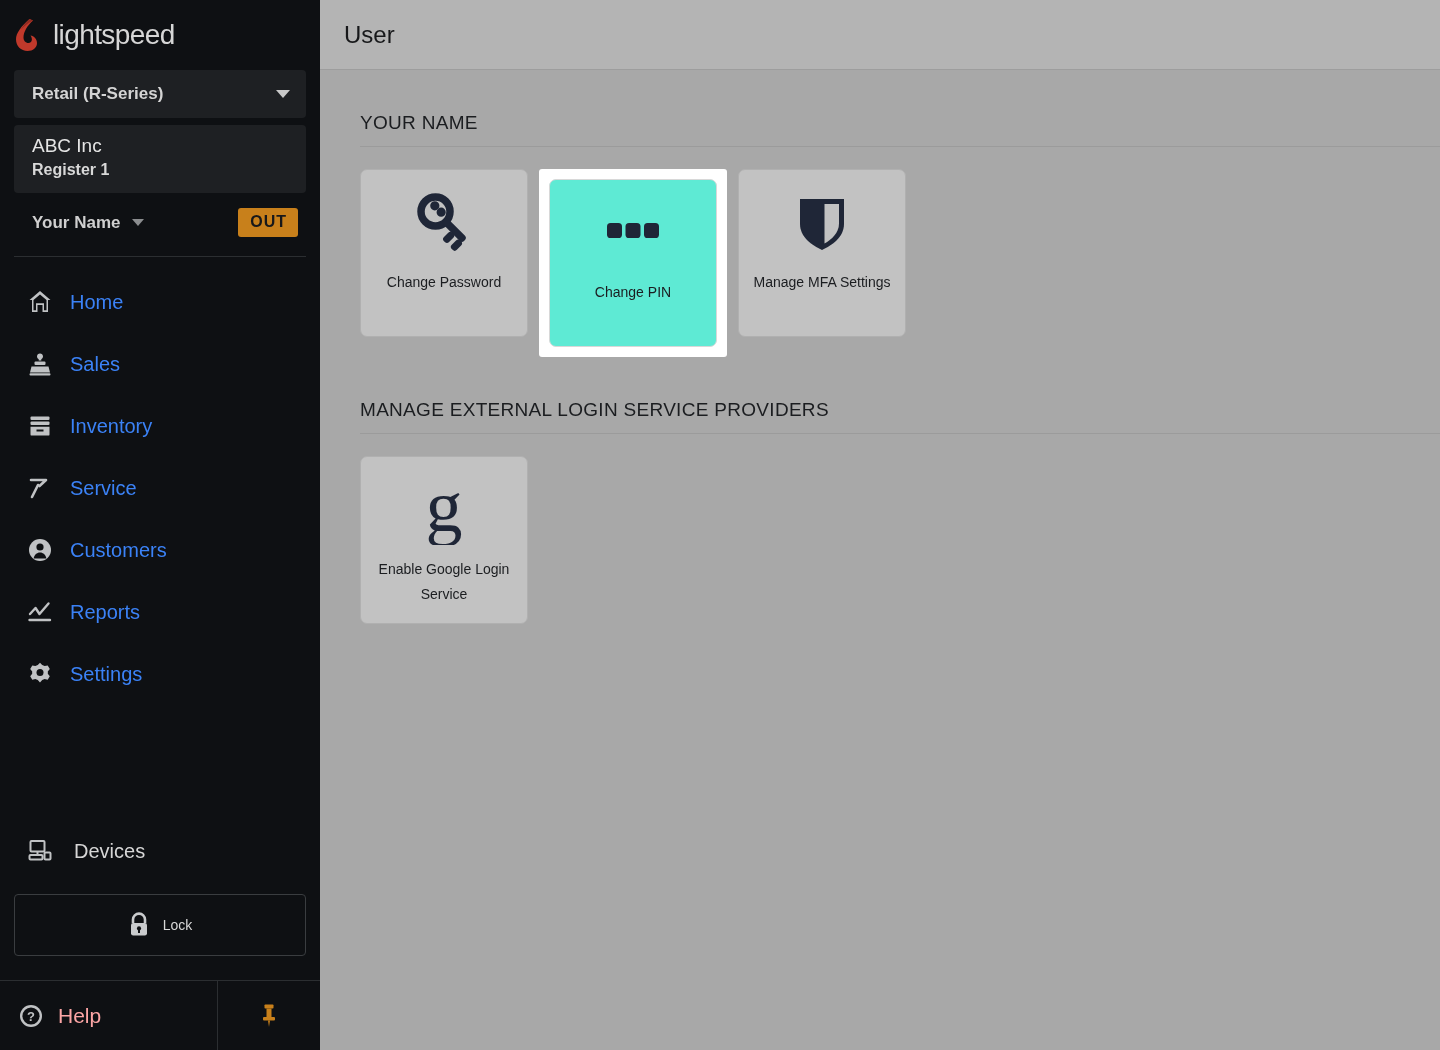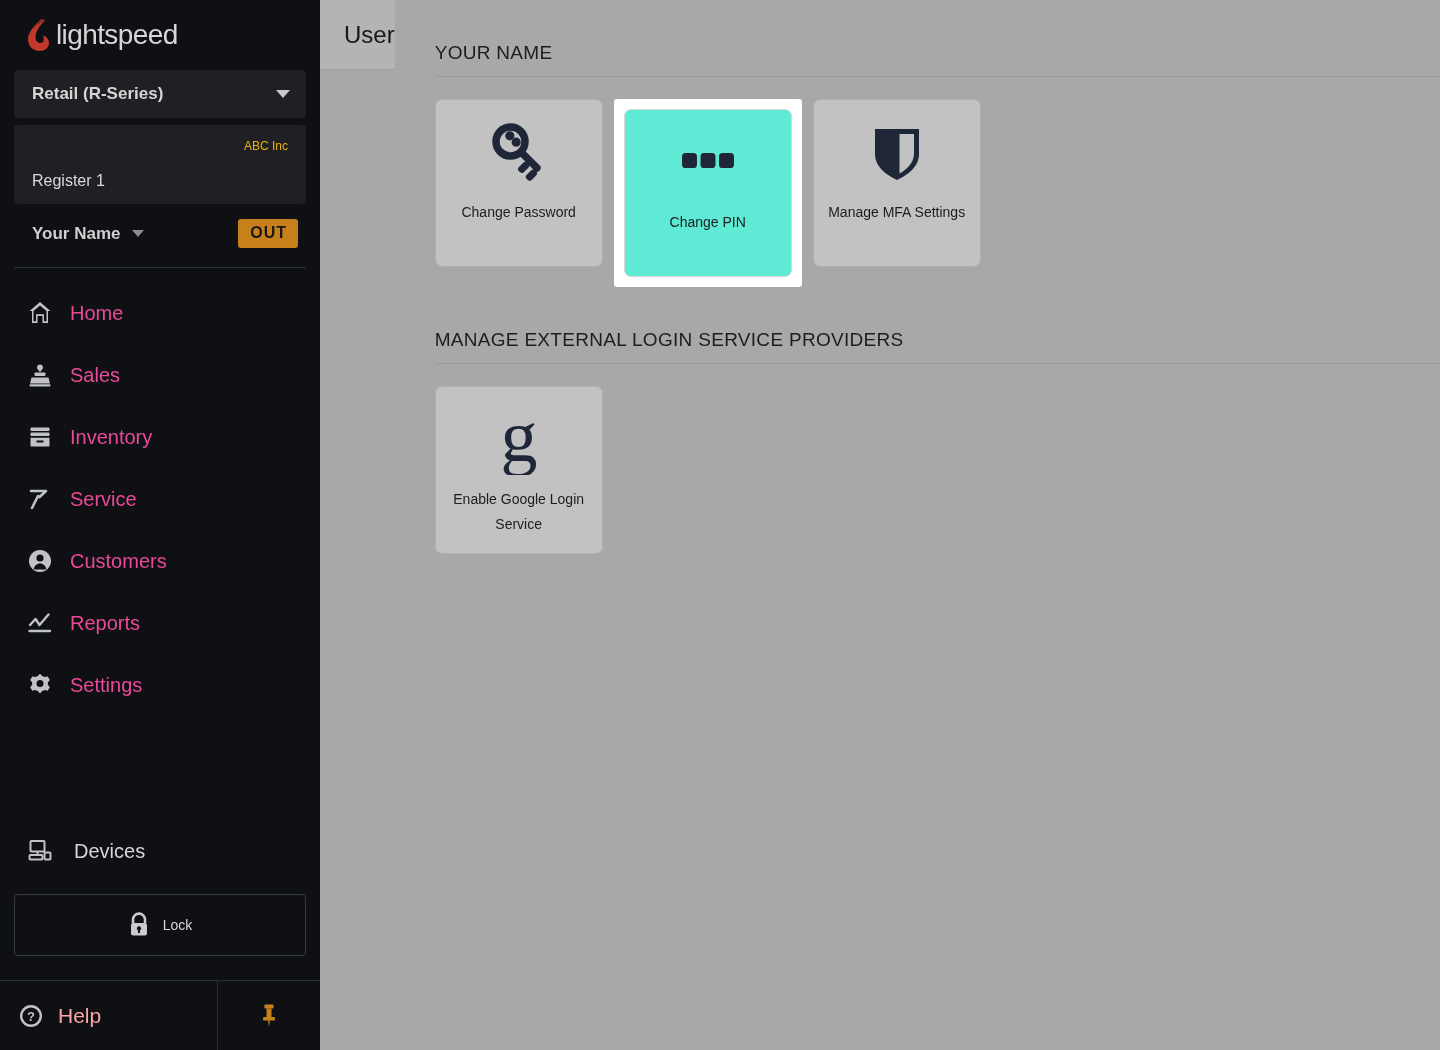--- a/index.html
+++ b/index.html
@@ -16,21 +16,21 @@
     width: 320px; height: 1050px;
     background: #0e1013;
     display: flex; flex-direction: column;
     flex: 0 0 320px;
     position: relative;
   }
   .brand {
     height: 70px;
     display: flex; align-items: center;
     padding-left: 14px;
-    margin-left: 12px;
+    gap: 9px;
   }
   .brand-mark { width: 30px; height: 34px; display:block; }
   .brand-text {
     color: #d6d6d6; font-size: 28px; letter-spacing: -0.6px;
     font-weight: 400;
   }
 
   .sb-pad { padding: 0 14px; }
 
   .series-select {
@@ -41,22 +41,22 @@
   .series-select .lbl { color: #d4d4d4; font-size: 17px; font-weight: 700; }
   .caret {
     width: 0; height: 0; border-left: 7px solid transparent;
     border-right: 7px solid transparent; border-top: 8px solid #c9c9c9;
   }
 
   .store-box {
     background: #1e2023; border-radius: 4px;
     padding: 9px 18px 11px 18px; margin-bottom: 6px;
   }
-  .store-box .co { color: #eab308; font-size: 12px; line-height: 24px; text-align: right; }
-  .store-box .reg { color: #d8d8d8; font-size: 16px; font-weight: 400; line-height: 24px; margin-top: 11px; }
+  .store-box .co { color: #e5e5e5; font-size: 19px; line-height: 24px; }
+  .store-box .reg { color: #d8d8d8; font-size: 16px; font-weight: 700; line-height: 24px; }
 
   .user-row {
     height: 47px; display: flex; align-items: center;
     padding: 0 8px 0 18px; position: relative;
   }
   .user-row .uname { color: #cfcfcf; font-size: 17px; font-weight: 700; }
   .user-caret {
     width: 0; height: 0; margin-left: 11px;
     border-left: 6px solid transparent; border-right: 6px solid transparent;
     border-top: 7px solid #8b8d8f;
@@ -67,21 +67,21 @@
     padding: 5px 11px 6px 12px; border-radius: 3px;
   }
 
   .sb-divider { height: 1px; background: #2b2e31; margin-top: 10px; }
 
   .nav { padding-top: 14px; }
   .nav-item {
     height: 62px; display: flex; align-items: center;
     padding-left: 26px; gap: 16px;
   }
-  .nav-item .nlabel { color: #ec4899; font-size: 20px; }
+  .nav-item .nlabel { color: #3b82f6; font-size: 20px; }
   .nav-icon { width: 28px; height: 28px; display:flex; align-items:center; justify-content:center; }
 
   .nav-spacer { flex: 1 1 auto; }
 
   .devices-item {
     height: 58px; display: flex; align-items: center;
     padding-left: 26px; gap: 20px;
   }
   .devices-item .nlabel { color: #d6d6d6; font-size: 20px; }
 
@@ -101,21 +101,21 @@
     flex: 1 1 auto; display: flex; align-items: center;
     padding-left: 18px; gap: 14px;
     border-right: 1px solid #2b2e31;
   }
   .help-left .hlabel { color: #fca5a5; font-size: 21px; }
   .pin-cell {
     width: 102px; display: flex; align-items: center; justify-content: center;
   }
 
   
-  .main { flex: 1 1 auto; display: flex; flex-direction: row; min-width: 0; justify-content: center; }
+  .main { flex: 1 1 auto; display: flex; flex-direction: column; min-width: 0; justify-content: center; }
   .topbar {
     height: 70px; background: #b4b4b4;
     display: flex; align-items: center; padding-left: 24px;
     border-bottom: 1px solid #9d9d9d;
   }
   .topbar .title { color: #17181a; font-size: 24px; }
 
   .content { flex: 1 1 auto; background: #a8a8a8; padding: 0 0 0 0; }
 
   .section { padding-left: 40px; padding-right: 0; }

